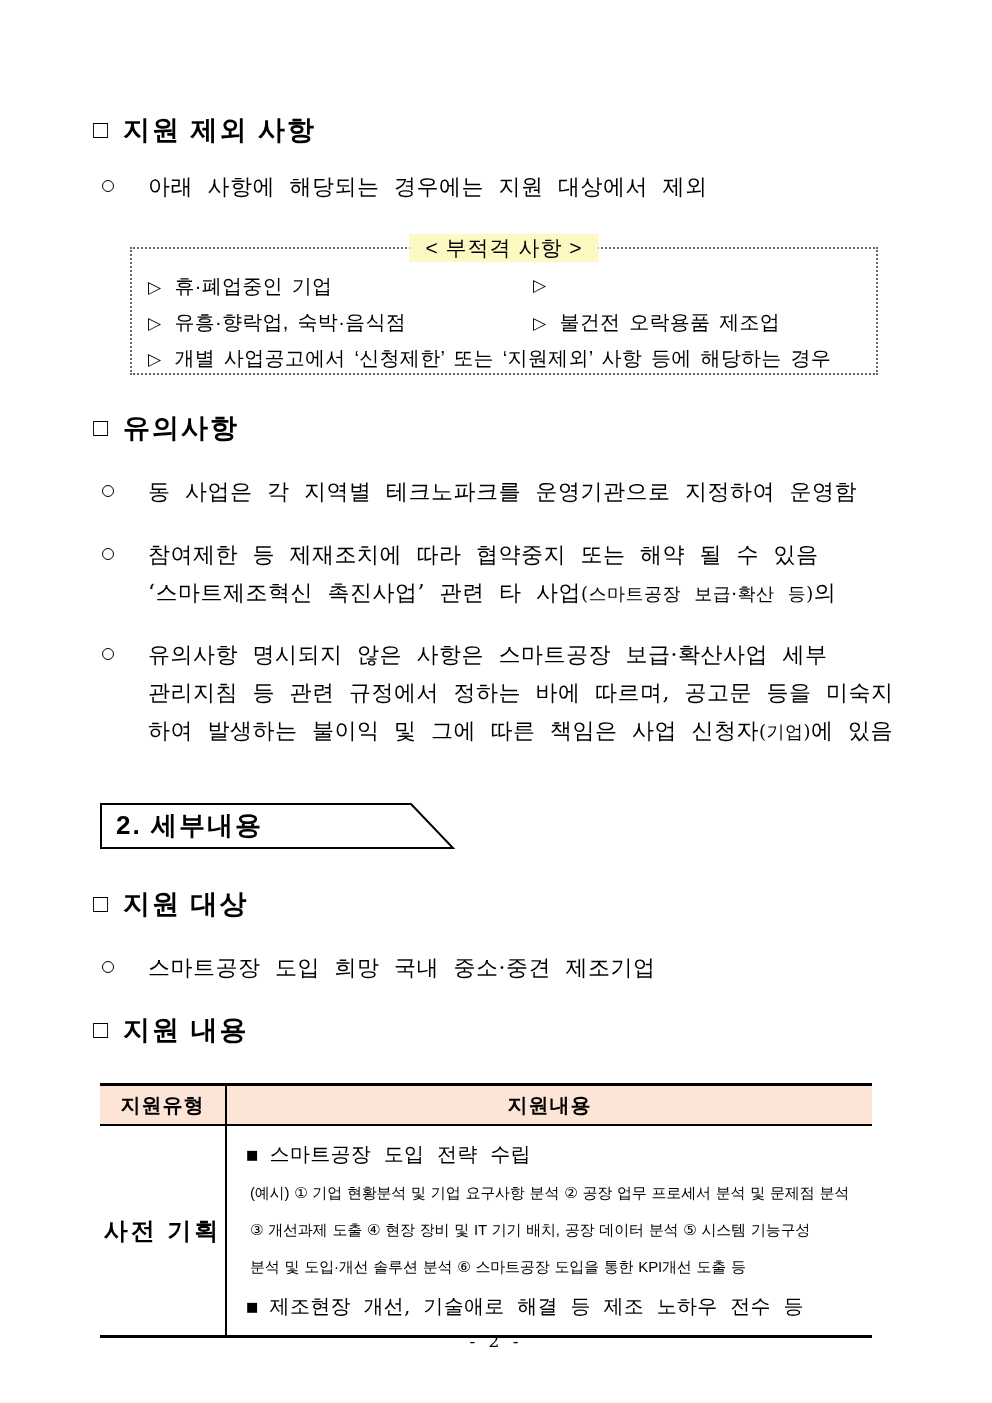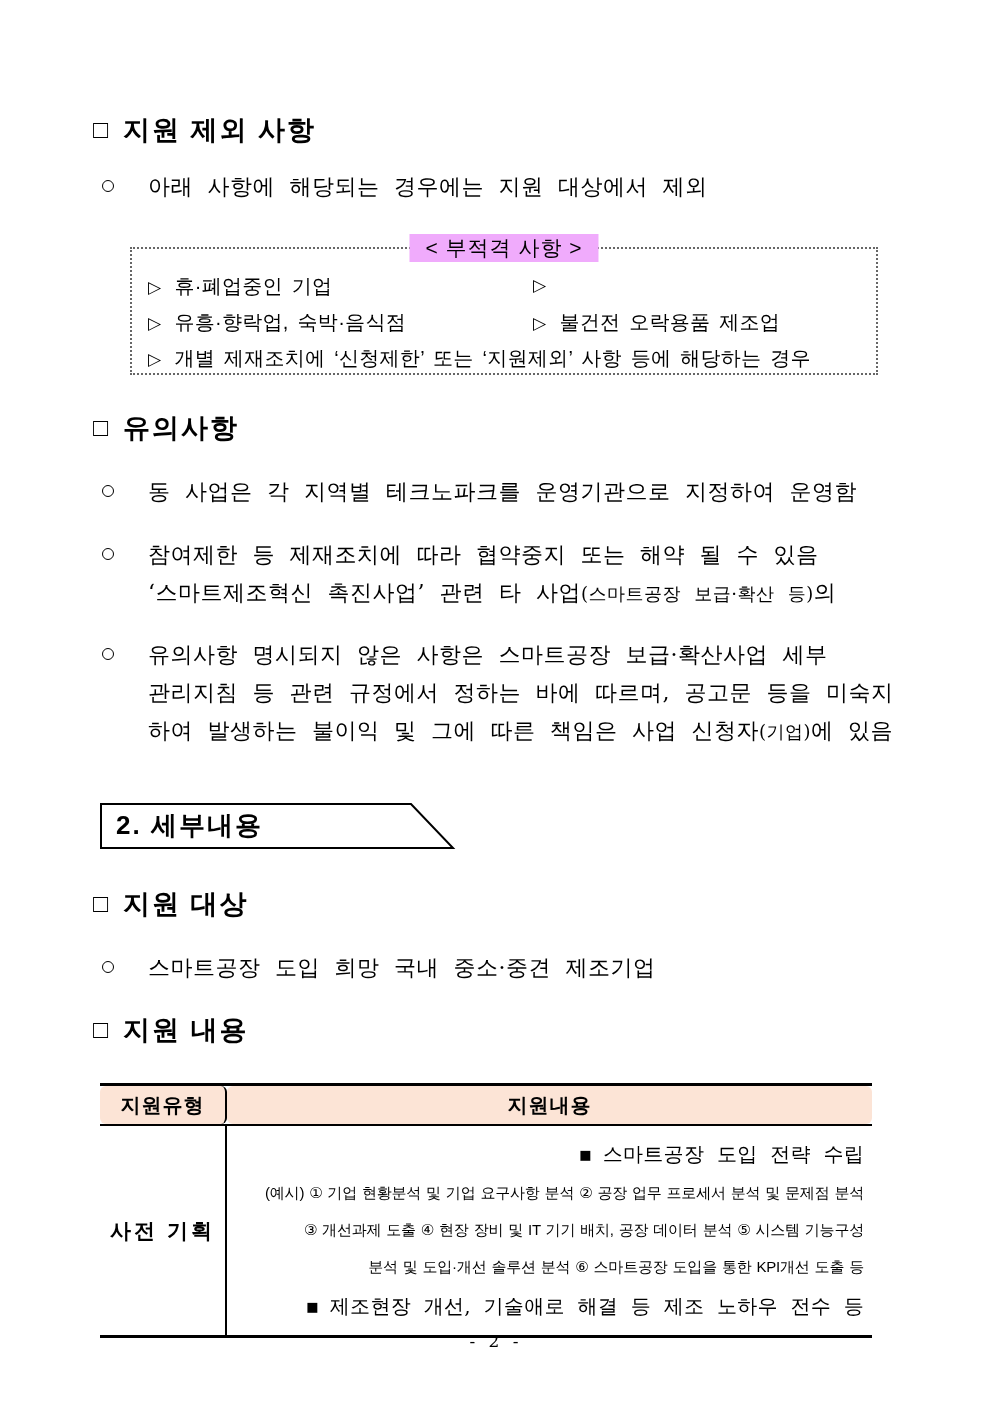--- a/index.html
+++ b/index.html
@@ -61,21 +61,21 @@
     border: 2px dotted #666;
     background: #fff;
     padding: 20px 0 0 16px;
     font-family: "Liberation Sans", "DejaVu Sans", sans-serif;
   }
   .boxtitle {
     position: absolute;
     top: -15px;
     left: 50%;
     transform: translateX(-50%);
-    background: #f0abfc;
+    background: #fef9c3;
     padding: 0 16px;
     font-size: 21px;
     letter-spacing: 1px;
     white-space: nowrap;
   }
   .boxrow { display: flex; line-height: 34px; font-size: 20px; letter-spacing: 0.3px; word-spacing: 3px; }
   .bitem { display: flex; align-items: baseline; white-space: nowrap; }
   .bitem.w1 { width: 385px; }
   .tri { font-size: 17px; margin-right: 13px; }
   
@@ -100,31 +100,31 @@
     top: 1083px;
     width: 772px;
     border-top: 3px solid #000;
     border-bottom: 3px solid #000;
   }
   .thead { display: flex; border-bottom: 2px solid #000; }
   .th {
     height: 38px;
     display: flex; align-items: center; justify-content: center;
     font-family: "Liberation Sans", "DejaVu Sans", sans-serif;
-    font-weight: 700; font-size: 20px; letter-spacing: 1px; border-radius: 6px;
+    font-weight: 700; font-size: 20px; letter-spacing: 1px;
   }
   .trow { display: flex; }
   .c1 { width: 127px; flex: none; border-right: 2px solid #000; }
   .c2 { flex: 1; }
   .typecell {
     display: flex; align-items: center; justify-content: center;
     font-family: "Liberation Sans", "DejaVu Sans", sans-serif;
-    font-weight: 700; font-size: 21px; letter-spacing: 3px;
-  }
-  .contentcell { padding: 14px 8px 14px 27px; min-height: 175px; text-align: right; }
+    font-weight: 700; font-size: 24px; letter-spacing: 3px;
+  }
+  .contentcell { padding: 14px 8px 14px 19px; min-height: 175px; }
   .tb-line { font-size: 20px; line-height: 28px; word-spacing: 6px; letter-spacing: 0.3px; white-space: nowrap; }
   .sqs { font-size: 13px; margin-right: 11px; vertical-align: 2px; }
   .ex {
     margin: 10px 0 12px 4px;
     font-family: "Liberation Sans", "DejaVu Sans", sans-serif;
     font-size: 15px;
     line-height: 27px;
     letter-spacing: -0.2px;
     word-spacing: 1px;
   }
@@ -173,21 +173,21 @@
         <span>유흥·향락업, 숙박·음식점</span>
       </div>
       <div class="bitem">
         <span class="tri">▷</span>
         <span>불건전 오락용품 제조업</span>
       </div>
     </div>
     <div class="boxrow">
       <div class="bitem">
         <span class="tri">▷</span>
-        <span>개별 제재조치에 ‘신청제한’ 또는 ‘지원제외’ 사항 등에 해당하는 경우</span>
+        <span>개별 사업공고에서 ‘신청제한’ 또는 ‘지원제외’ 사항 등에 해당하는 경우</span>
       </div>
     </div>
   </div>
 
   <div class="sec-head" style="top:410px">
     <span class="sq">□</span>
     <span>유의사항</span>
   </div>
 
   <div class="note" style="top:473px">

